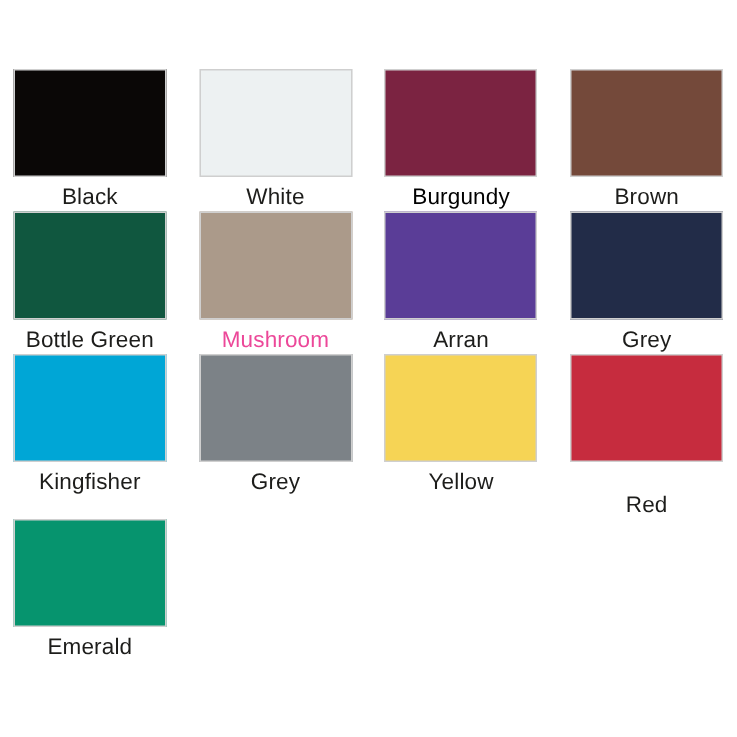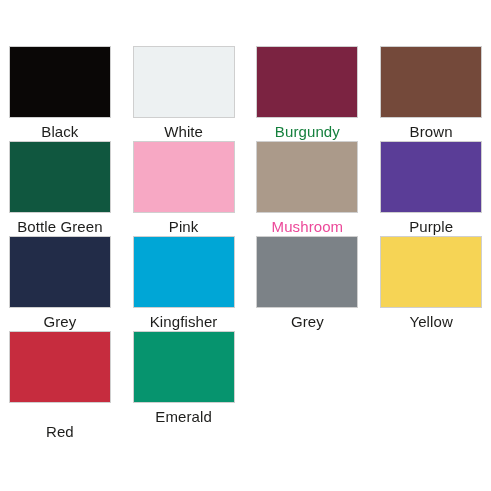--- a/index.html
+++ b/index.html
@@ -60,47 +60,43 @@
   </div>
 
   <div class="swatch-cell">
     <div class="swatch-chip" style="background-color: rgb(237, 241, 242); border-color: rgb(207, 207, 207);"></div>
     <div class="swatch-label" style="color: rgb(29, 29, 27);">White</div>
   </div>
 
 
   <div class="swatch-cell">
     <div class="swatch-chip" style="background-color: rgb(123, 35, 65); border-color: rgb(207, 207, 207);"></div>
-    <div class="swatch-label" style="color: #15803d;">Burgundy</div>
+    <div class="swatch-label" style="color: #000000;">Burgundy</div>
   </div>
 
   <div class="swatch-cell">
     <div class="swatch-chip" style="background-color: rgb(116, 73, 58); border-color: rgb(207, 207, 207);"></div>
     <div class="swatch-label" style="color: rgb(29, 29, 27);">Brown</div>
   </div>
 
   <div class="swatch-cell">
     <div class="swatch-chip" style="background-color: rgb(16, 87, 63); border-color: rgb(207, 207, 207);"></div>
     <div class="swatch-label" style="color: rgb(29, 29, 27);">Bottle Green</div>
   </div>
 
-  <div class="swatch-cell">
-    <div class="swatch-chip" style="background-color: rgb(247, 168, 196); border-color: rgb(207, 207, 207);"></div>
-    <div class="swatch-label" style="color: rgb(29, 29, 27);">Pink</div>
-  </div>
 
 
   <div class="swatch-cell">
     <div class="swatch-chip" style="background-color: rgb(171, 154, 138); border-color: rgb(207, 207, 207);"></div>
     <div class="swatch-label" style="color: #ec4899;">Mushroom</div>
   </div>
 
   <div class="swatch-cell">
     <div class="swatch-chip" style="background-color: rgb(90, 61, 151); border-color: rgb(207, 207, 207);"></div>
-    <div class="swatch-label" style="color: rgb(29, 29, 27);">Purple</div>
+    <div class="swatch-label" style="color: rgb(29, 29, 27);">Arran</div>
   </div>
 
   <div class="swatch-cell">
     <div class="swatch-chip" style="background-color: rgb(34, 44, 72); border-color: rgb(207, 207, 207);"></div>
     <div class="swatch-label" style="color: rgb(29, 29, 27);">Grey</div>
   </div>
 
   <div class="swatch-cell">
     <div class="swatch-chip" style="background-color: rgb(0, 166, 214); border-color: rgb(207, 207, 207);"></div>
     <div class="swatch-label" style="color: rgb(29, 29, 27);">Kingfisher</div>

